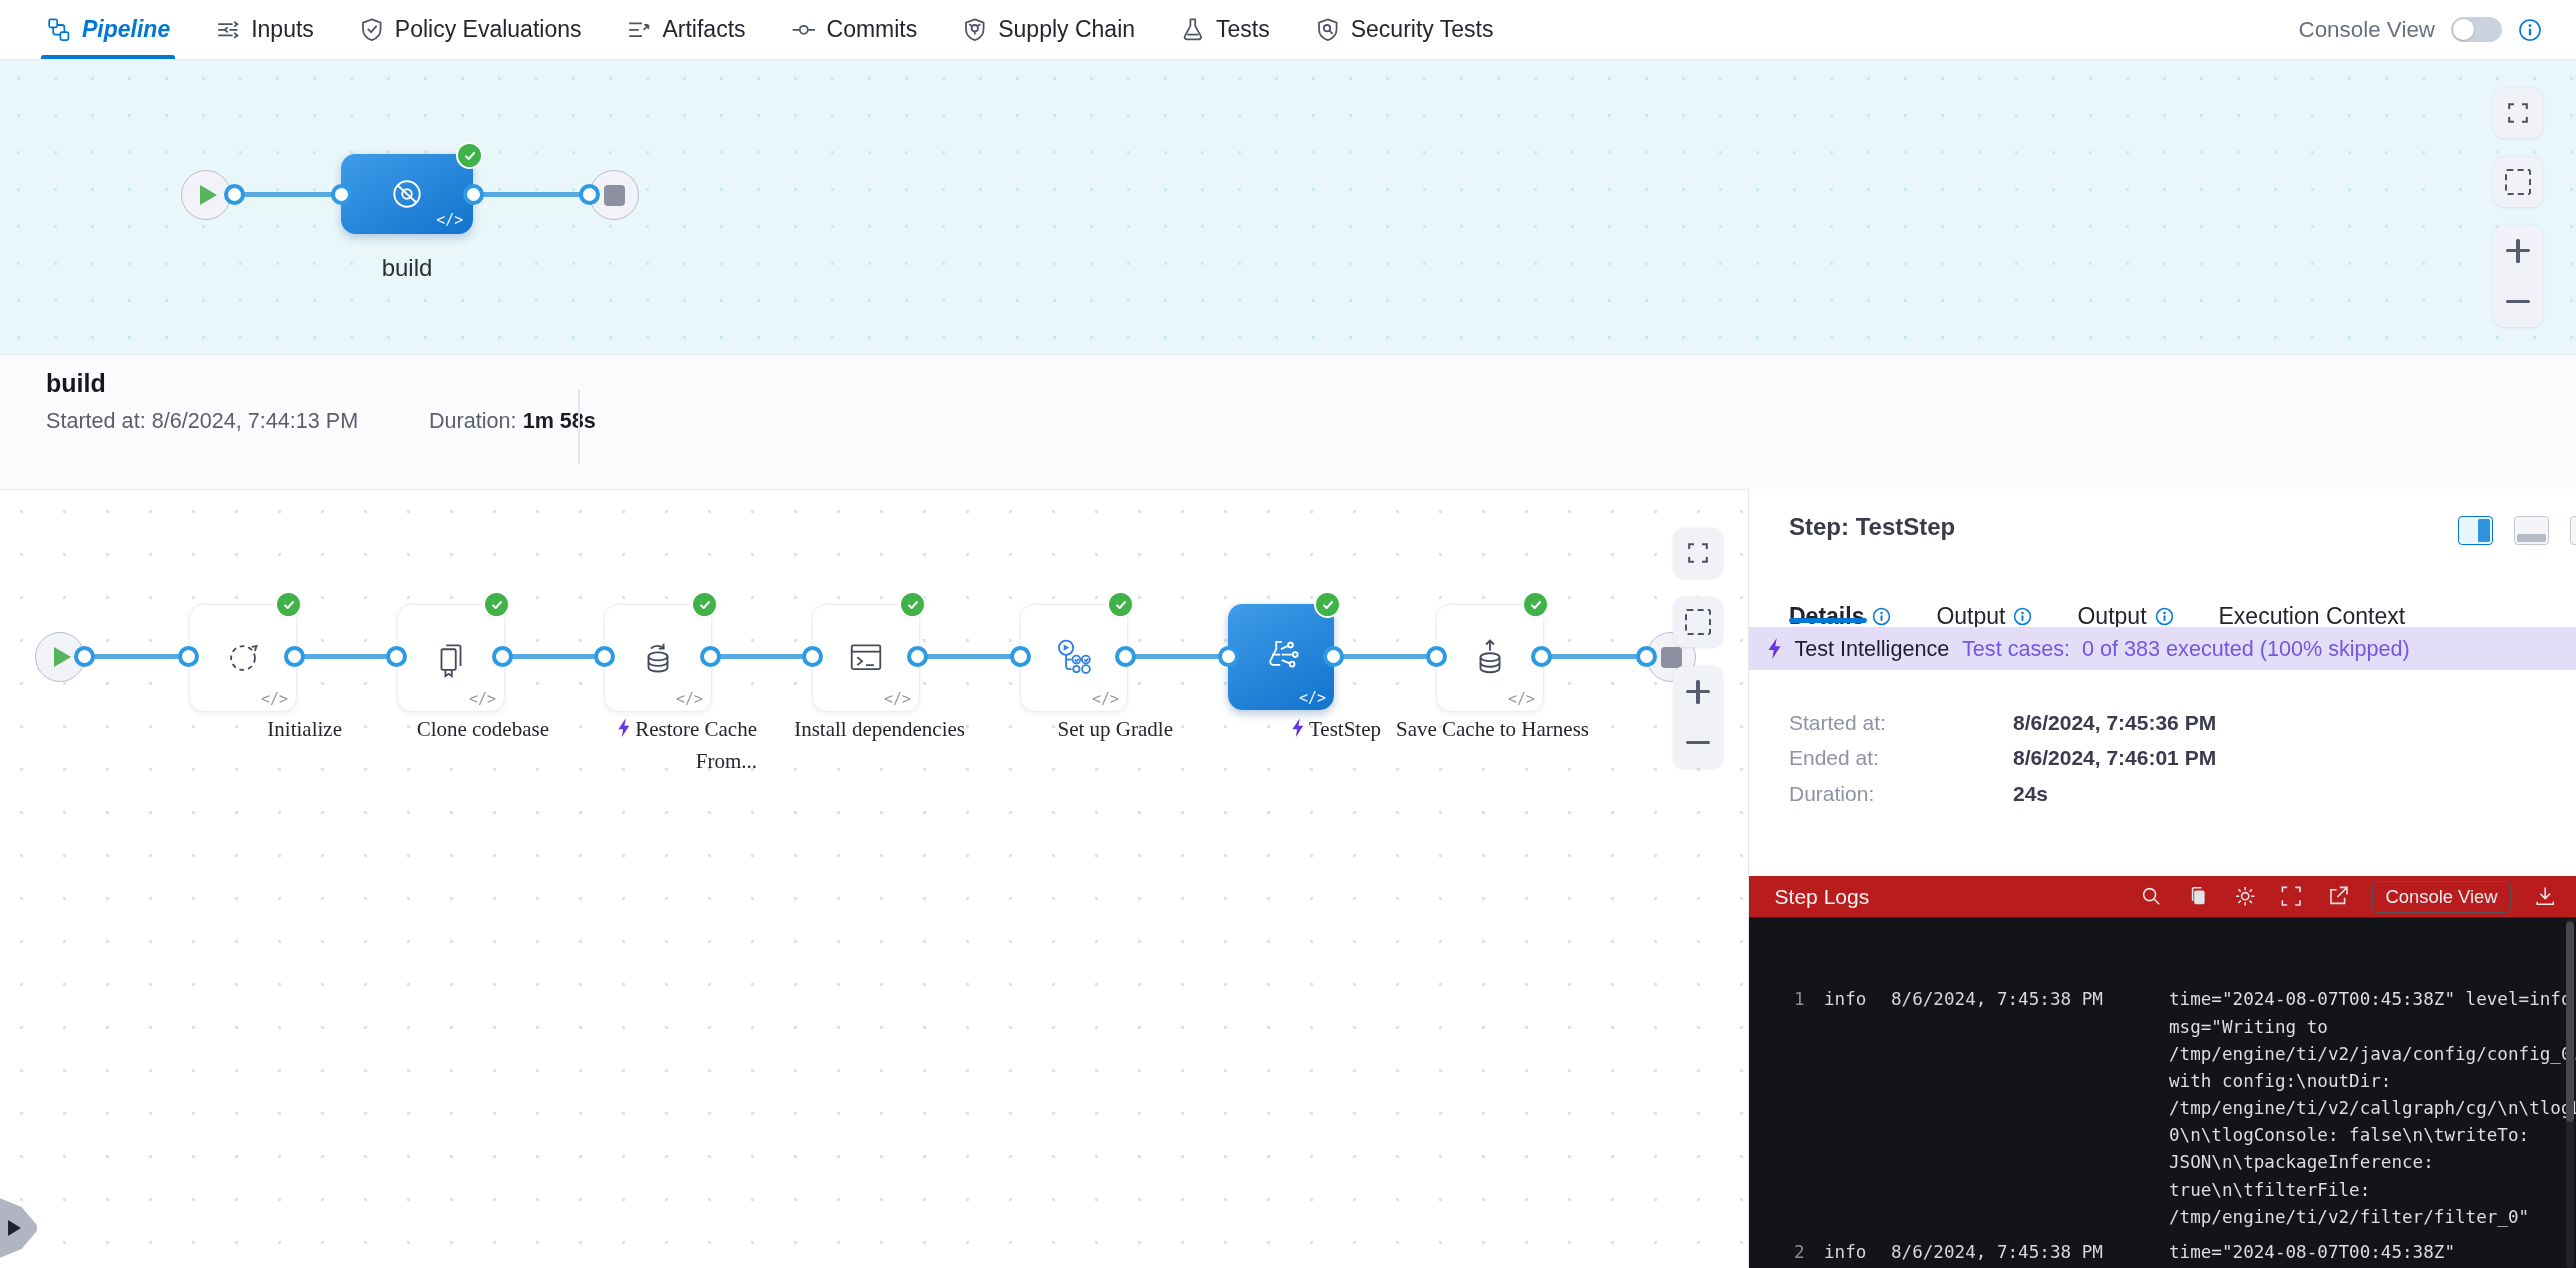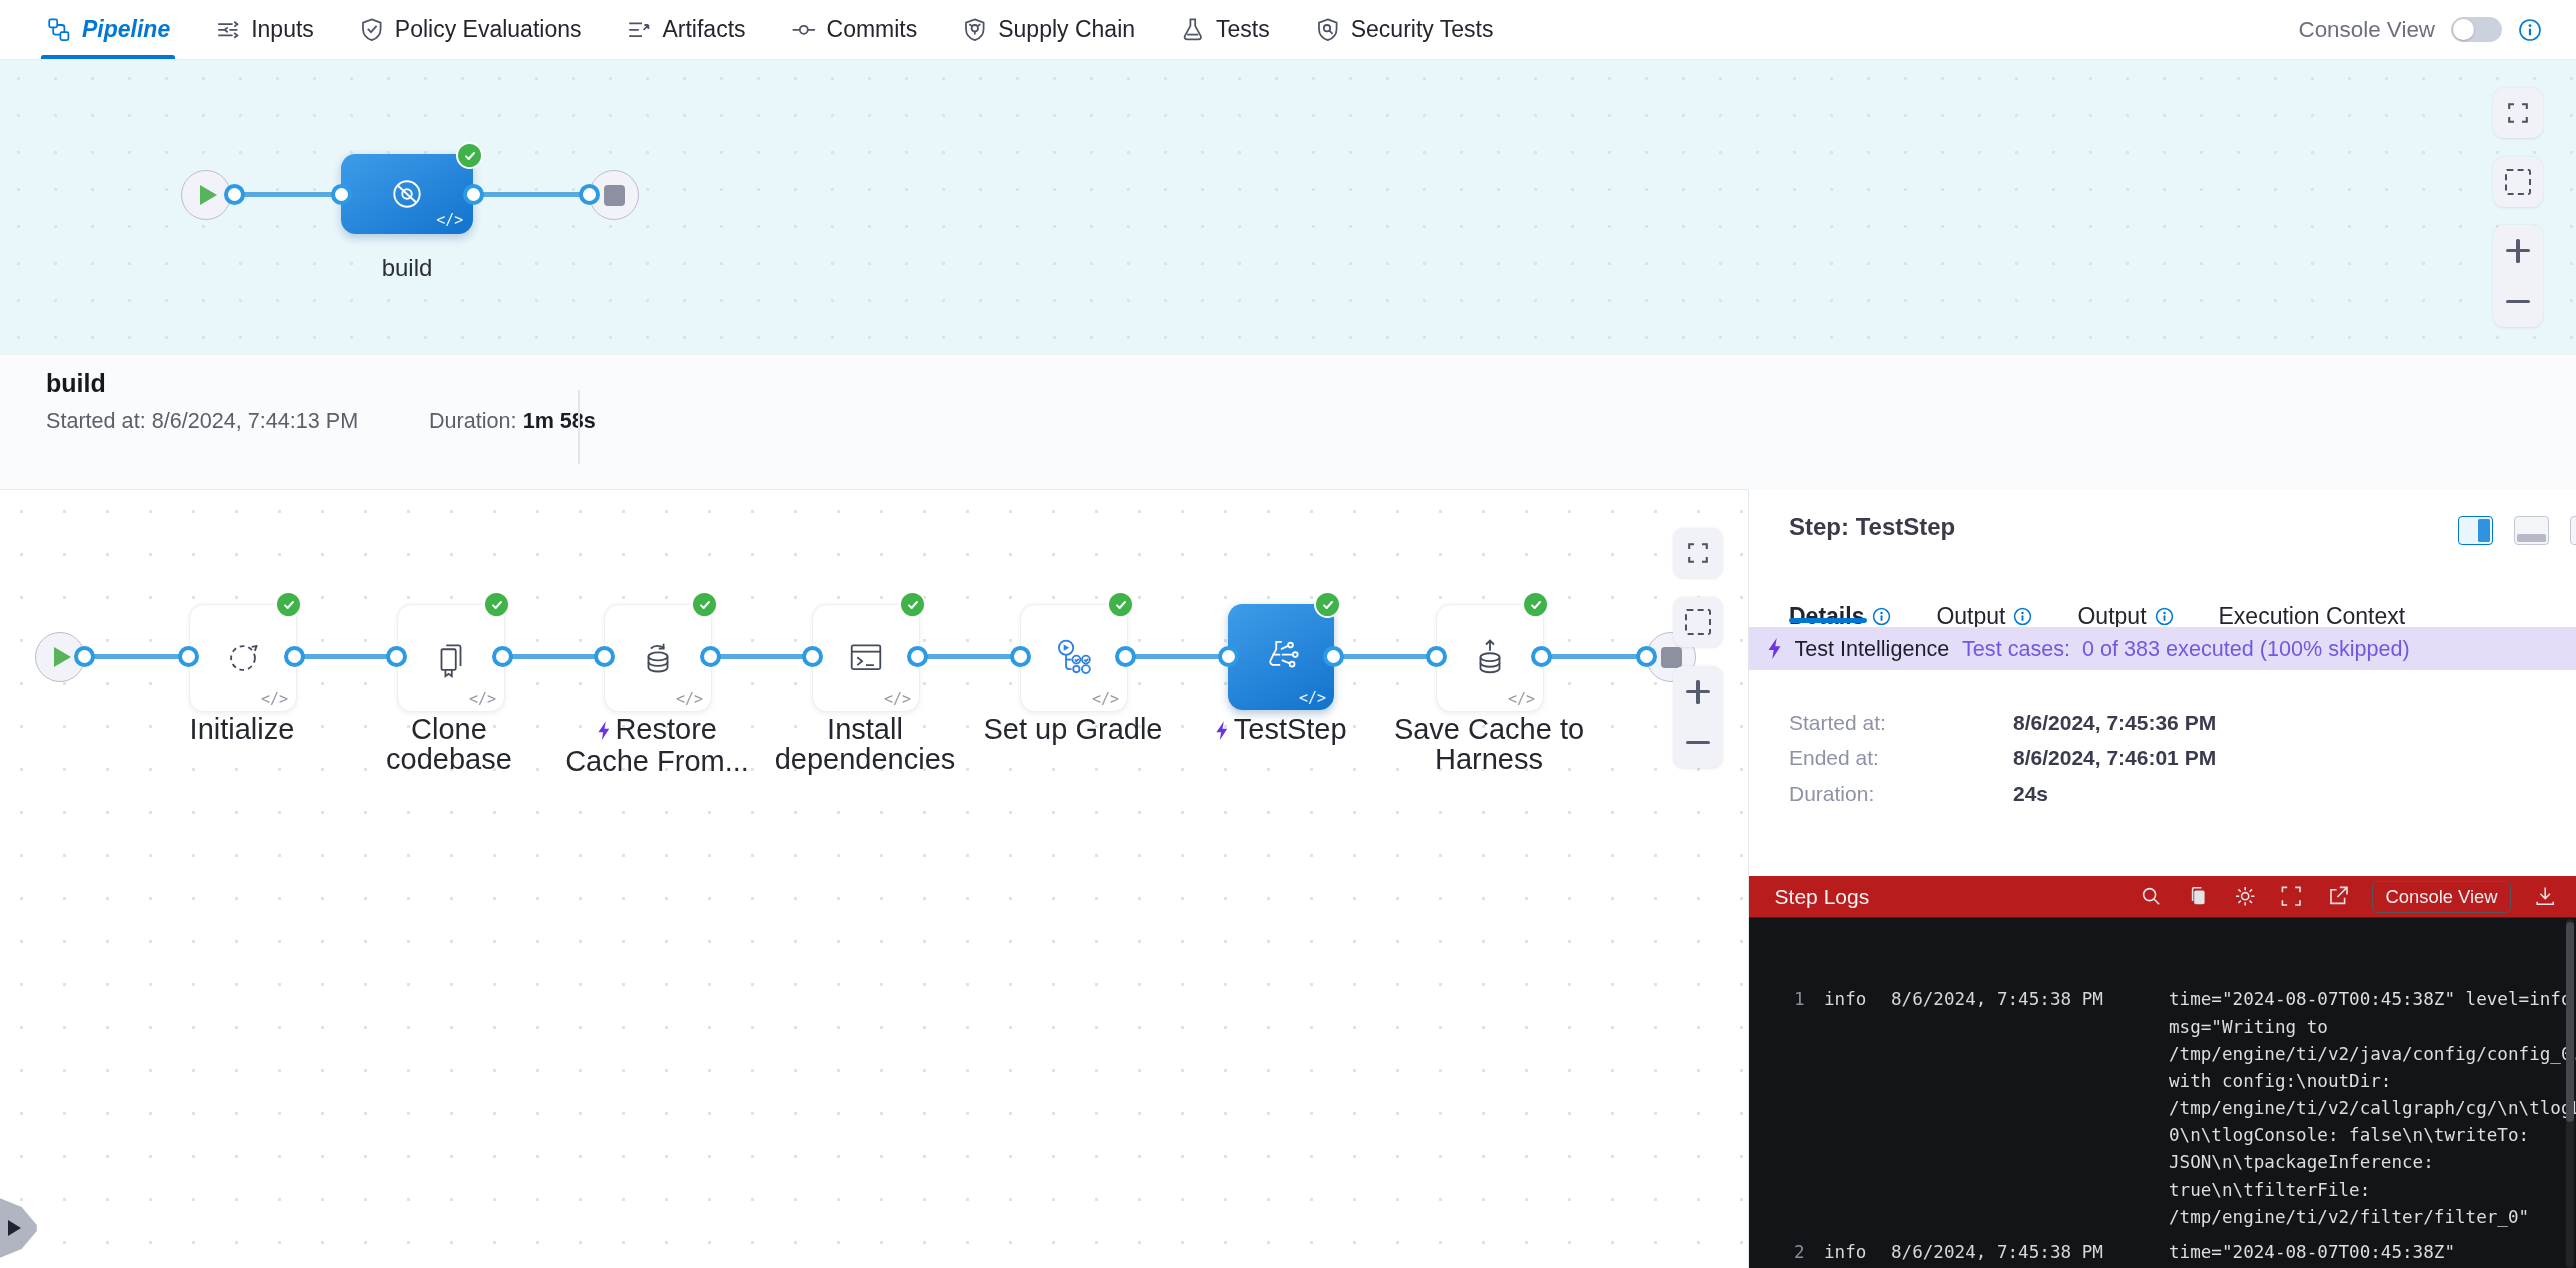--- a/index.html
+++ b/index.html
@@ -63,21 +63,21 @@
   .exec-canvas{position:absolute;left:0;top:489px;width:1748px;height:779px;background:#fff;
     border-top:0.8px solid #e9ecef;
     background-image:radial-gradient(circle,#dfe2e7 1.9px,transparent 1.9px);background-size:43px 43px;box-sizing:border-box;}
   .step-card{position:absolute;width:106px;height:106px;background:#fff;border:0.8px solid #eceef2;border-radius:14.4px;
     box-shadow:0 1.6px 5.6px rgba(30,40,60,.07);display:flex;align-items:center;justify-content:center;cursor:pointer;z-index:3;}
   .step-card svg{width:46px;height:46px;stroke:#434b5b;fill:none;stroke-width:2.3;}
   .step-card .code-glyph{color:#959aa6;right:8px;bottom:3.2px;}
   .step-card.selected{background:linear-gradient(150deg,#3e9ce9,#1273cd);border:none;box-shadow:0 3.2px 8px rgba(20,80,140,.3);}
   .step-card.selected svg{stroke:#fff;}
   .step-card.selected .code-glyph{color:#eaf4fc;}
-  .step-label{position:absolute;width:200px;text-align:center;font-size:29px;color:#25272f;line-height:30px;}
+  .step-label{position:absolute;width:200px;text-align:right;font-size:21px;color:#25272f;line-height:30px;font-family:Liberation Serif, serif;}
   .step-label .lbolt{display:inline-block;vertical-align:-2.4px;margin-right:4.8px;}
   .collapse-handle{position:absolute;left:-3.2px;top:707px;width:40px;height:62px;background:rgba(158,163,178,.8);
     clip-path:polygon(0 0,62% 16%,100% 45%,100% 55%,62% 84%,0 100%);cursor:pointer;z-index:8;}
   .collapse-tri{position:absolute;left:11.2px;top:23px;width:0;height:0;border-left:13.6px solid #1f2334;
     border-top:8px solid transparent;border-bottom:8px solid transparent;}
   
   .step-panel{position:absolute;left:1748px;top:489px;width:928px;height:779px;background:#fff;
     border-left:0.8px solid #e3e6ea;box-sizing:border-box;}
   .sp-title{position:absolute;left:40px;top:24px;font-size:24px;font-weight:600;color:#3a3b4a;}
   .sp-header-icons{position:absolute;right:29px;top:27px;display:flex;align-items:center;gap:21px;}

